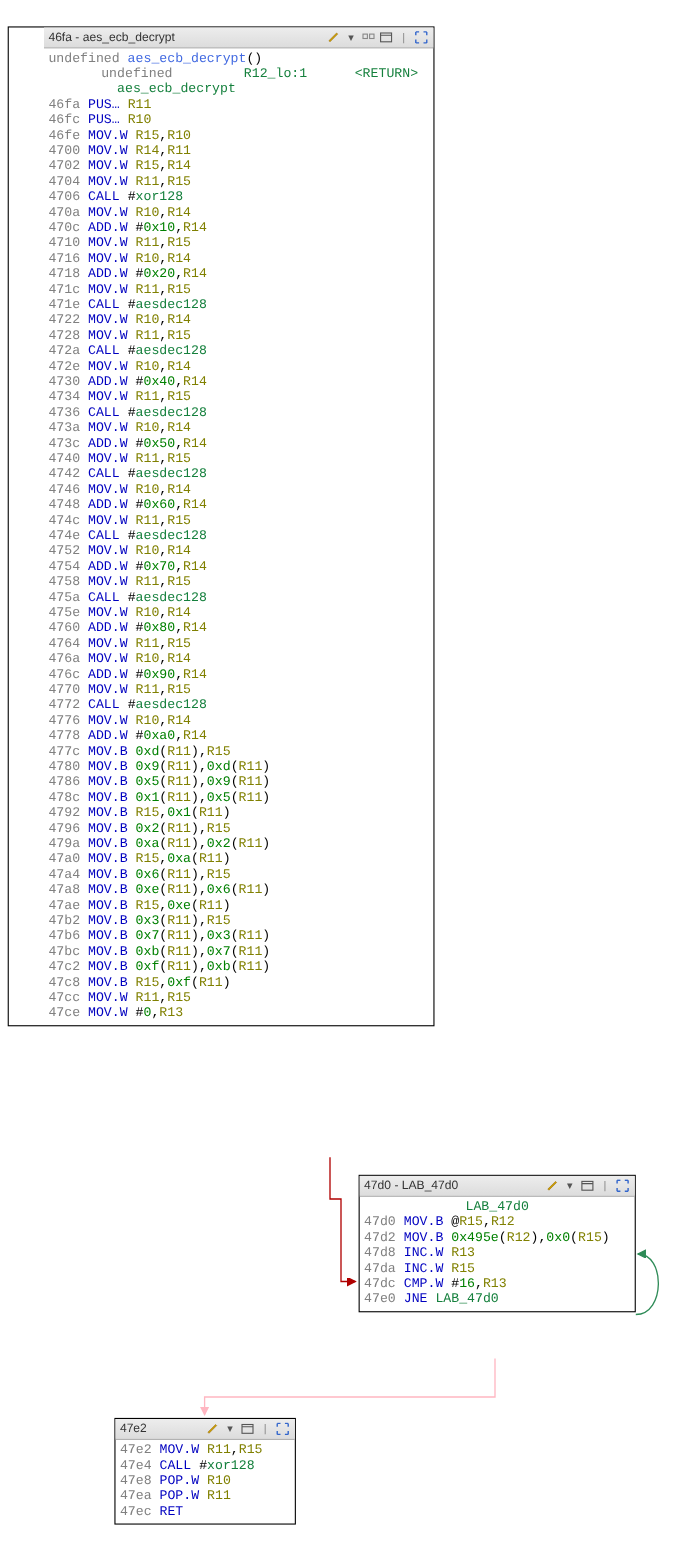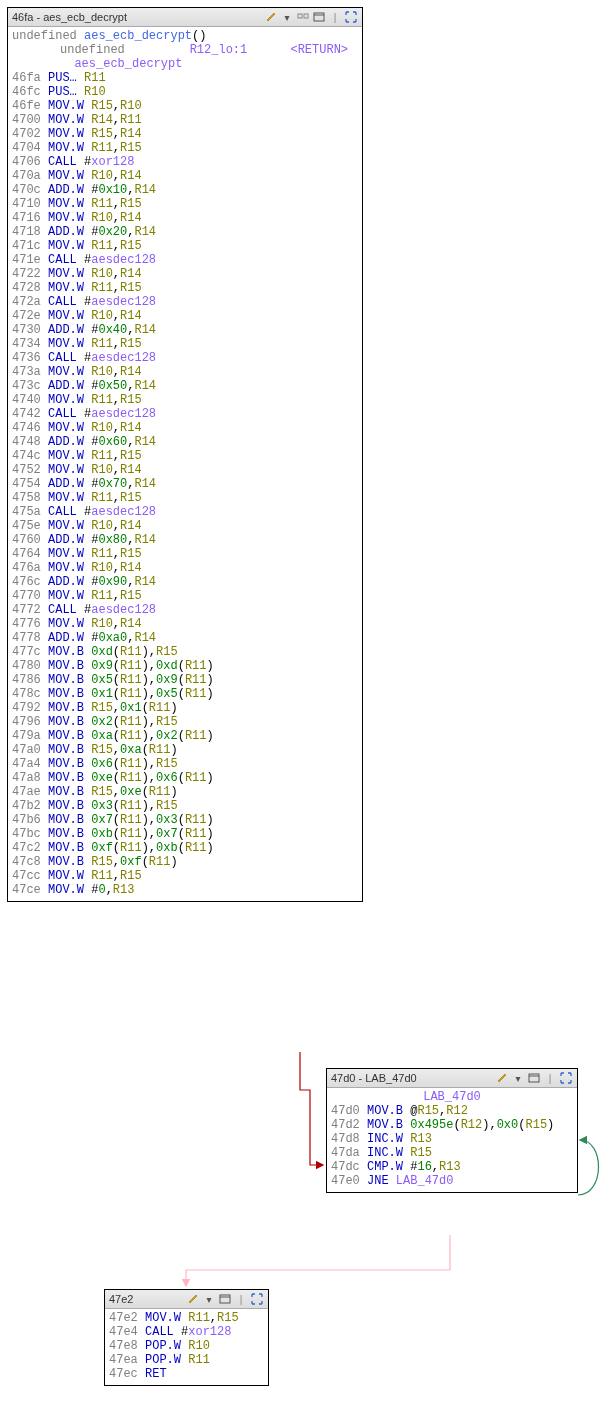--- a/index.html
+++ b/index.html
@@ -50,21 +50,21 @@
   .hicon svg { width: 12px; height: 12px; }
   .panel-body {
     padding: 2px 4px 4px 4px;
     line-height: 14px;
   }
   .line { white-space: nowrap; }
   .addr { color: #808080; }
   .mnem { color: #0000c0; }
   .reg  { color: #808000; }
   .imm  { color: #008000; }
-  .lbl  { color: #8b5cf6; text-align: right; }
+  .lbl  { color: #15803d; text-align: right; }
   .punct{ color: #000000; }
   .type { color: #808080; margin-top: 16px; }
   .brand   { color: #4169e1; }
   .sig { }
   .indent1 { padding-left: 48px; }
   .arrow-red {
     position: absolute;
     stroke: #b00000;
     fill: none;
   }
@@ -76,21 +76,21 @@
   .arrow-pink {
     position: absolute;
     stroke: #ffb6c1;
     fill: none;
   }
   .sep { color:#888; }
 </style>
 </head>
 <body>
 
-<div class="panel" style="left:7px; top:7px; width:354px;">
+<div class="panel" style="left:7px; top:24px; width:354px;padding-left:32px;">
   <div class="panel-header">
     <span class="title">46fa - aes_ecb_decrypt</span>
     <span class="icons">
       <span class="hicon">
           <svg viewBox="0 0 12 12">
             <path d="M2 9 L9 2 L10 3 L3 10 Z" fill="#cca000" stroke="#996600" stroke-width="0.5"></path>
           </svg>
         </span>
       <span class="hicon">▾</span>
       <span class="hicon">
@@ -139,20 +139,21 @@
         <div class="line"><span class="addr"> 4730 </span><span class="mnem">ADD.W</span><span> </span><span class="punct">#</span><span class="imm">0x40</span><span class="punct">,</span><span class="reg">R14</span></div>
         <div class="line"><span class="addr"> 4734 </span><span class="mnem">MOV.W</span><span> </span><span class="reg">R11</span><span class="punct">,</span><span class="reg">R15</span></div>
         <div class="line"><span class="addr"> 4736 </span><span class="mnem">CALL</span><span> </span><span class="punct"> #</span><span class="lbl">aesdec128</span></div>
         <div class="line"><span class="addr"> 473a </span><span class="mnem">MOV.W</span><span> </span><span class="reg">R10</span><span class="punct">,</span><span class="reg">R14</span></div>
         <div class="line"><span class="addr"> 473c </span><span class="mnem">ADD.W</span><span> </span><span class="punct">#</span><span class="imm">0x50</span><span class="punct">,</span><span class="reg">R14</span></div>
         <div class="line"><span class="addr"> 4740 </span><span class="mnem">MOV.W</span><span> </span><span class="reg">R11</span><span class="punct">,</span><span class="reg">R15</span></div>
         <div class="line"><span class="addr"> 4742 </span><span class="mnem">CALL</span><span> </span><span class="punct"> #</span><span class="lbl">aesdec128</span></div>
         <div class="line"><span class="addr"> 4746 </span><span class="mnem">MOV.W</span><span> </span><span class="reg">R10</span><span class="punct">,</span><span class="reg">R14</span></div>
         <div class="line"><span class="addr"> 4748 </span><span class="mnem">ADD.W</span><span> </span><span class="punct">#</span><span class="imm">0x60</span><span class="punct">,</span><span class="reg">R14</span></div>
         <div class="line"><span class="addr"> 474c </span><span class="mnem">MOV.W</span><span> </span><span class="reg">R11</span><span class="punct">,</span><span class="reg">R15</span></div>
+        <div class="line"><span class="addr"> 474e </span><span class="mnem">CALL</span><span> </span><span class="punct"> #</span><span class="lbl">aesdec128</span></div>
         <div class="line"><span class="addr"> 4752 </span><span class="mnem">MOV.W</span><span> </span><span class="reg">R10</span><span class="punct">,</span><span class="reg">R14</span></div>
         <div class="line"><span class="addr"> 4754 </span><span class="mnem">ADD.W</span><span> </span><span class="punct">#</span><span class="imm">0x70</span><span class="punct">,</span><span class="reg">R14</span></div>
         <div class="line"><span class="addr"> 4758 </span><span class="mnem">MOV.W</span><span> </span><span class="reg">R11</span><span class="punct">,</span><span class="reg">R15</span></div>
         <div class="line"><span class="addr"> 475a </span><span class="mnem">CALL</span><span> </span><span class="punct"> #</span><span class="lbl">aesdec128</span></div>
         <div class="line"><span class="addr"> 475e </span><span class="mnem">MOV.W</span><span> </span><span class="reg">R10</span><span class="punct">,</span><span class="reg">R14</span></div>
         <div class="line"><span class="addr"> 4760 </span><span class="mnem">ADD.W</span><span> </span><span class="punct">#</span><span class="imm">0x80</span><span class="punct">,</span><span class="reg">R14</span></div>
         <div class="line"><span class="addr"> 4764 </span><span class="mnem">MOV.W</span><span> </span><span class="reg">R11</span><span class="punct">,</span><span class="reg">R15</span></div>
         <div class="line"><span class="addr"> 476a </span><span class="mnem">MOV.W</span><span> </span><span class="reg">R10</span><span class="punct">,</span><span class="reg">R14</span></div>
         <div class="line"><span class="addr"> 476c </span><span class="mnem">ADD.W</span><span> </span><span class="punct">#</span><span class="imm">0x90</span><span class="punct">,</span><span class="reg">R14</span></div>
         <div class="line"><span class="addr"> 4770 </span><span class="mnem">MOV.W</span><span> </span><span class="reg">R11</span><span class="punct">,</span><span class="reg">R15</span></div>

